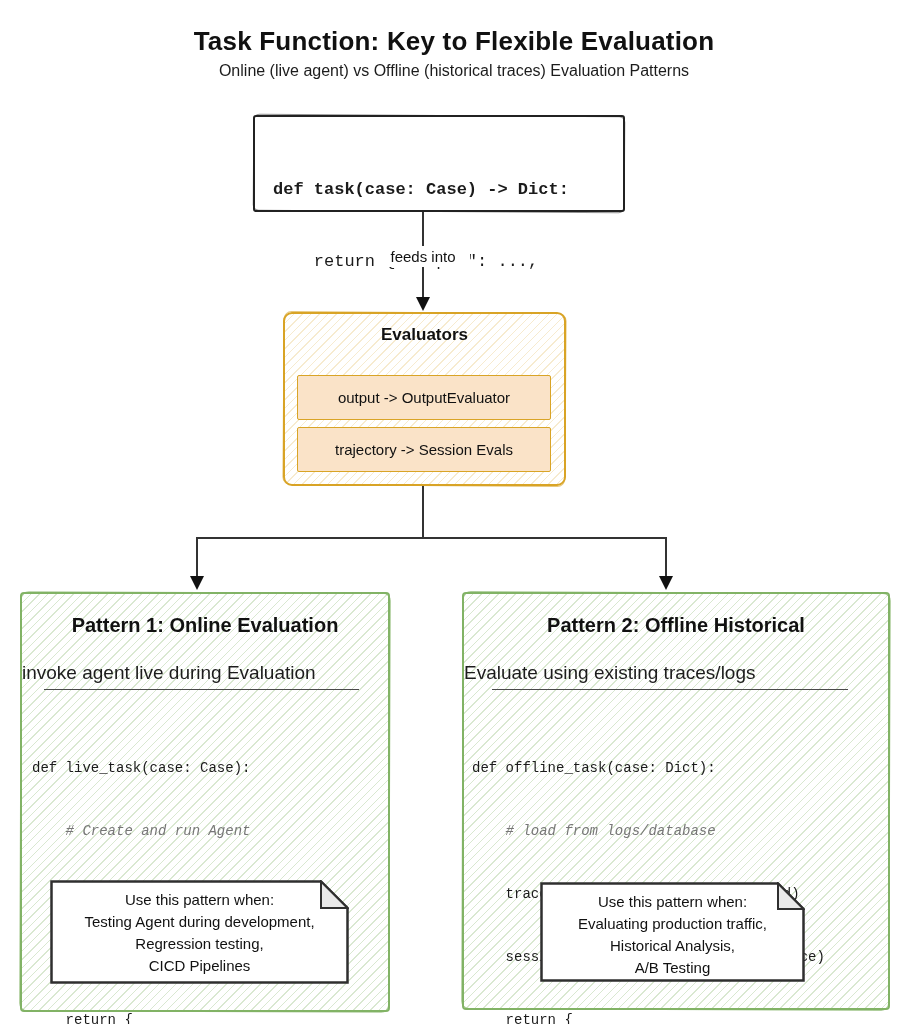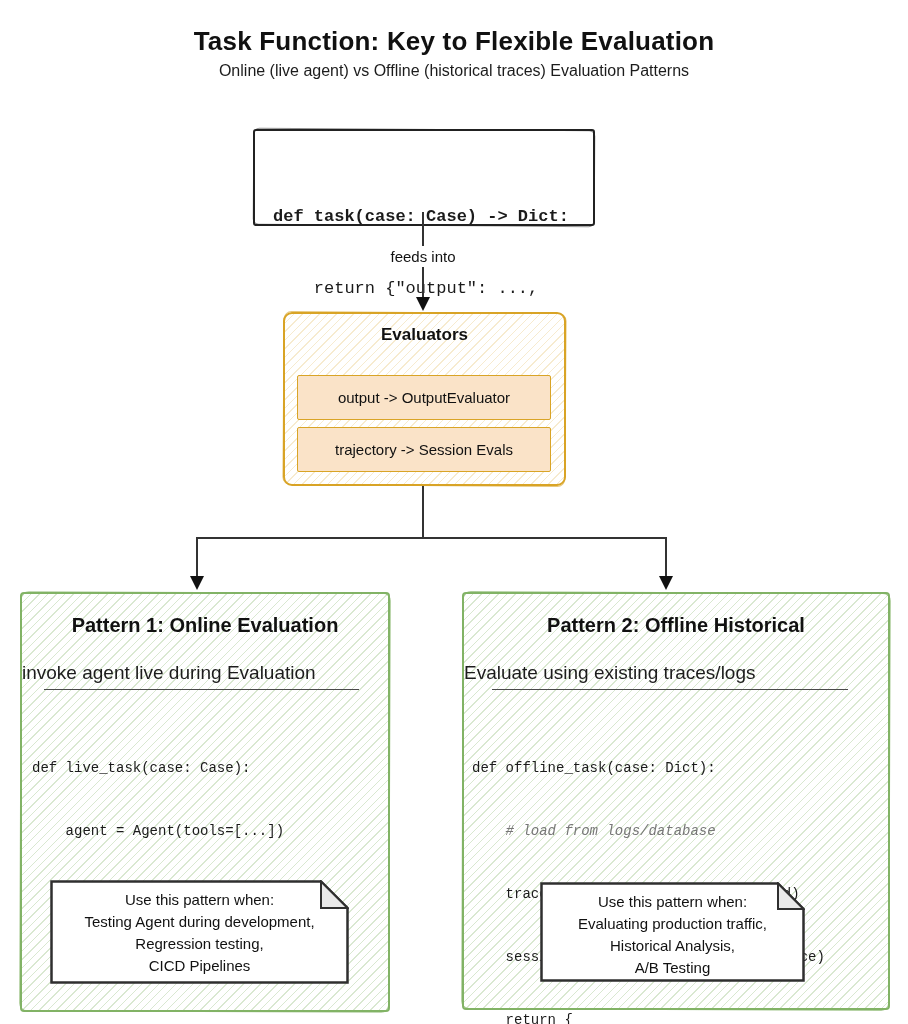--- a/index.html
+++ b/index.html
@@ -38,22 +38,22 @@
     background-color:#fff;
     background-image:repeating-linear-gradient(135deg, rgba(217,164,38,.22) 0 1px, transparent 1px 6px);
   }
   .hatch-green {
     background-color:#fff;
     background-image:repeating-linear-gradient(135deg, rgba(130,179,102,.30) 0 1px, transparent 1px 6px);
   }
 
   
   .task-box {
-    left:253px; top:115px; width:342px; height:97px; background:#fff;
-    box-sizing:border-box; padding:26px 0 0 18px; font-size:17px; line-height:24px;margin-top:14px;
+    left:253px; top:115px; width:372px; height:97px; background:#fff;
+    box-sizing:border-box; padding:13px 0 0 18px; font-size:17px; line-height:24px;
   }
   .bold { font-weight:bold; }
 
   
   .line-v { width:2px; background:#333; }
   .line-h { height:2px; background:#333; }
   .arrow-down {
     width:0; height:0; border-left:7px solid transparent; border-right:7px solid transparent;
     border-top:14px solid #111;
   }
@@ -127,20 +127,21 @@
   <div class="abs line-v" style="left:665px; top:537px; height:40px;"></div>
   <div class="abs arrow-down" style="left:190px; top:576px;"></div>
   <div class="abs arrow-down" style="left:659px; top:576px;"></div>
 
   <div class="abs sketch-green hatch-green pattern pattern-left">
     <div class="abs pattern-title">Pattern 1: Online Evaluation</div>
     <div class="abs pattern-sub">invoke agent live during Evaluation</div>
     <div class="abs divider divider-l"></div>
     <div class="abs code pattern-code pattern-code-l">
       <div>def live_task(case: Case):</div>
+      <div class="comment">    # Create and run Agent</div>
       <div>    agent = Agent(tools=[...])</div>
       <div>    result = agent(case.input)</div>
       <div>    return {</div>
       
       
     </div>
     <div class="abs note-wrap note-l">
       <svg class="note-svg" width="299" height="104" viewBox="0 0 299 104">
         <path d="M1.5,1.5 L271,1.5 L297.5,28 L297.5,102.5 L1.5,102.5 Z" fill="#ffffff" stroke="#2f2f2f" stroke-width="2.5"></path>
         <path d="M271,1.5 L297.5,28 L271,28 Z" fill="#E9E9E9" stroke="#2f2f2f" stroke-width="2"></path>

